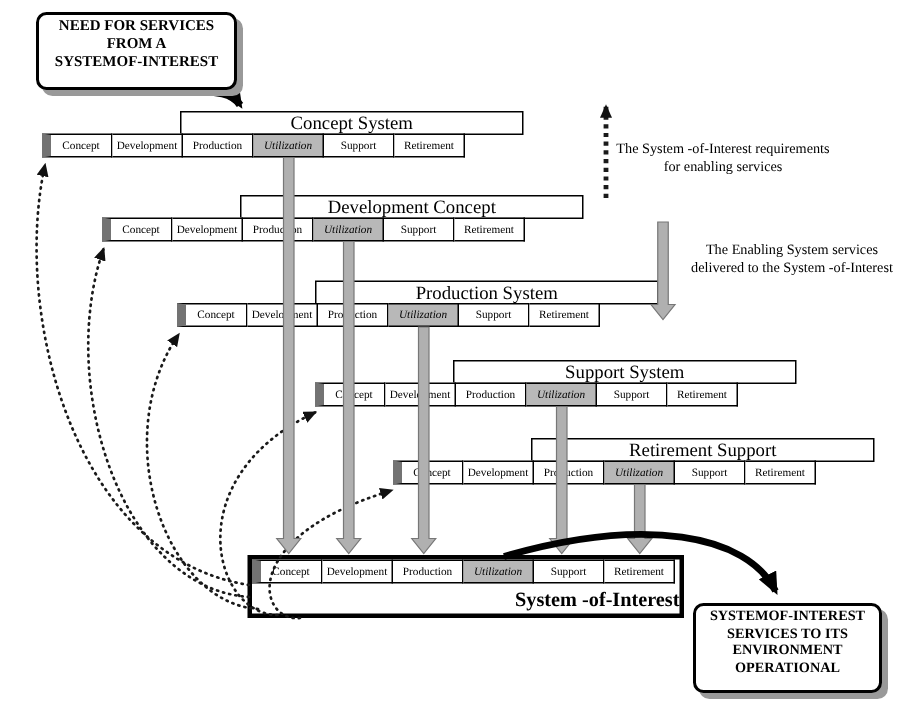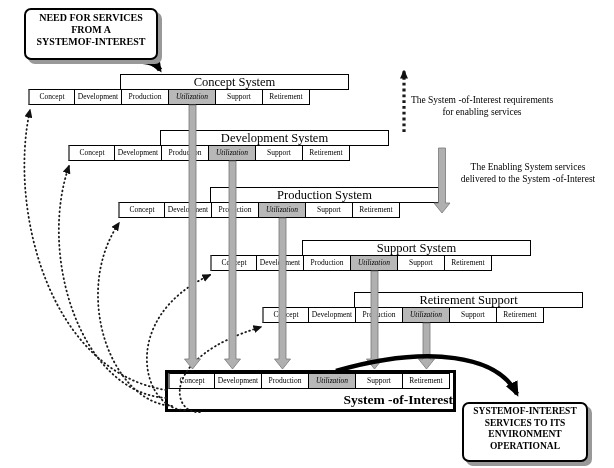--- a/index.html
+++ b/index.html
@@ -14,21 +14,21 @@
     border: 1px solid #000; background: #fff;
     font-size: 12.5px; line-height: 14px; text-align: center; z-index: 2;
     white-space: nowrap; overflow: hidden;
   }
   .row { position: absolute; display: flex; z-index: 2; }
   .cell {
     width: 47px; height: 16px; border: 1px solid #000; border-left: none;
     background: #fff; font-size: 7.5px; line-height: 14px;
     text-align: center; white-space: nowrap; overflow: hidden;
   }
-  .cell:first-child { border-left: 2px solid #737373; }
+  .cell:first-child { border-left: 6px solid #737373; }
   .cell.hl { background: var(--highlight); font-style: italic; }
   .soi {
     position: absolute; left: 165px; top: 370px; width: 291px; height: 42px;
     border: 3px solid #000; background: #fff; z-index: 2;
   }
   .soi .row { left: 0; top: 0; }
   .soi-title {
     position: absolute; left: 0; right: 0; bottom: 0;
     font-weight: bold; font-size: 13.5px; line-height: 18px; text-align: right;
     white-space: nowrap;
@@ -59,21 +59,21 @@
   <div class="titlebox" style="left:120px;top:74px">Concept System</div>
   <div class="row" style="left:28px;top:89px">
     <div class="cell">Concept</div>
     <div class="cell">Development</div>
     <div class="cell">Production</div>
     <div class="cell hl">Utilization</div>
     <div class="cell">Support</div>
     <div class="cell">Retirement</div>
   </div>
 
-  <div class="titlebox" style="left:160px;top:130px">Development System</div>
+  <div class="titlebox" style="left:160px;top:130px">Development Concept</div>
   <div class="row" style="left:68px;top:145px">
     <div class="cell">Concept</div>
     <div class="cell">Development</div>
     <div class="cell">Production</div>
     <div class="cell hl">Utilization</div>
     <div class="cell">Support</div>
     <div class="cell">Retirement</div>
   </div>
 
   <div class="titlebox" style="left:210px;top:187px">Production System</div>

